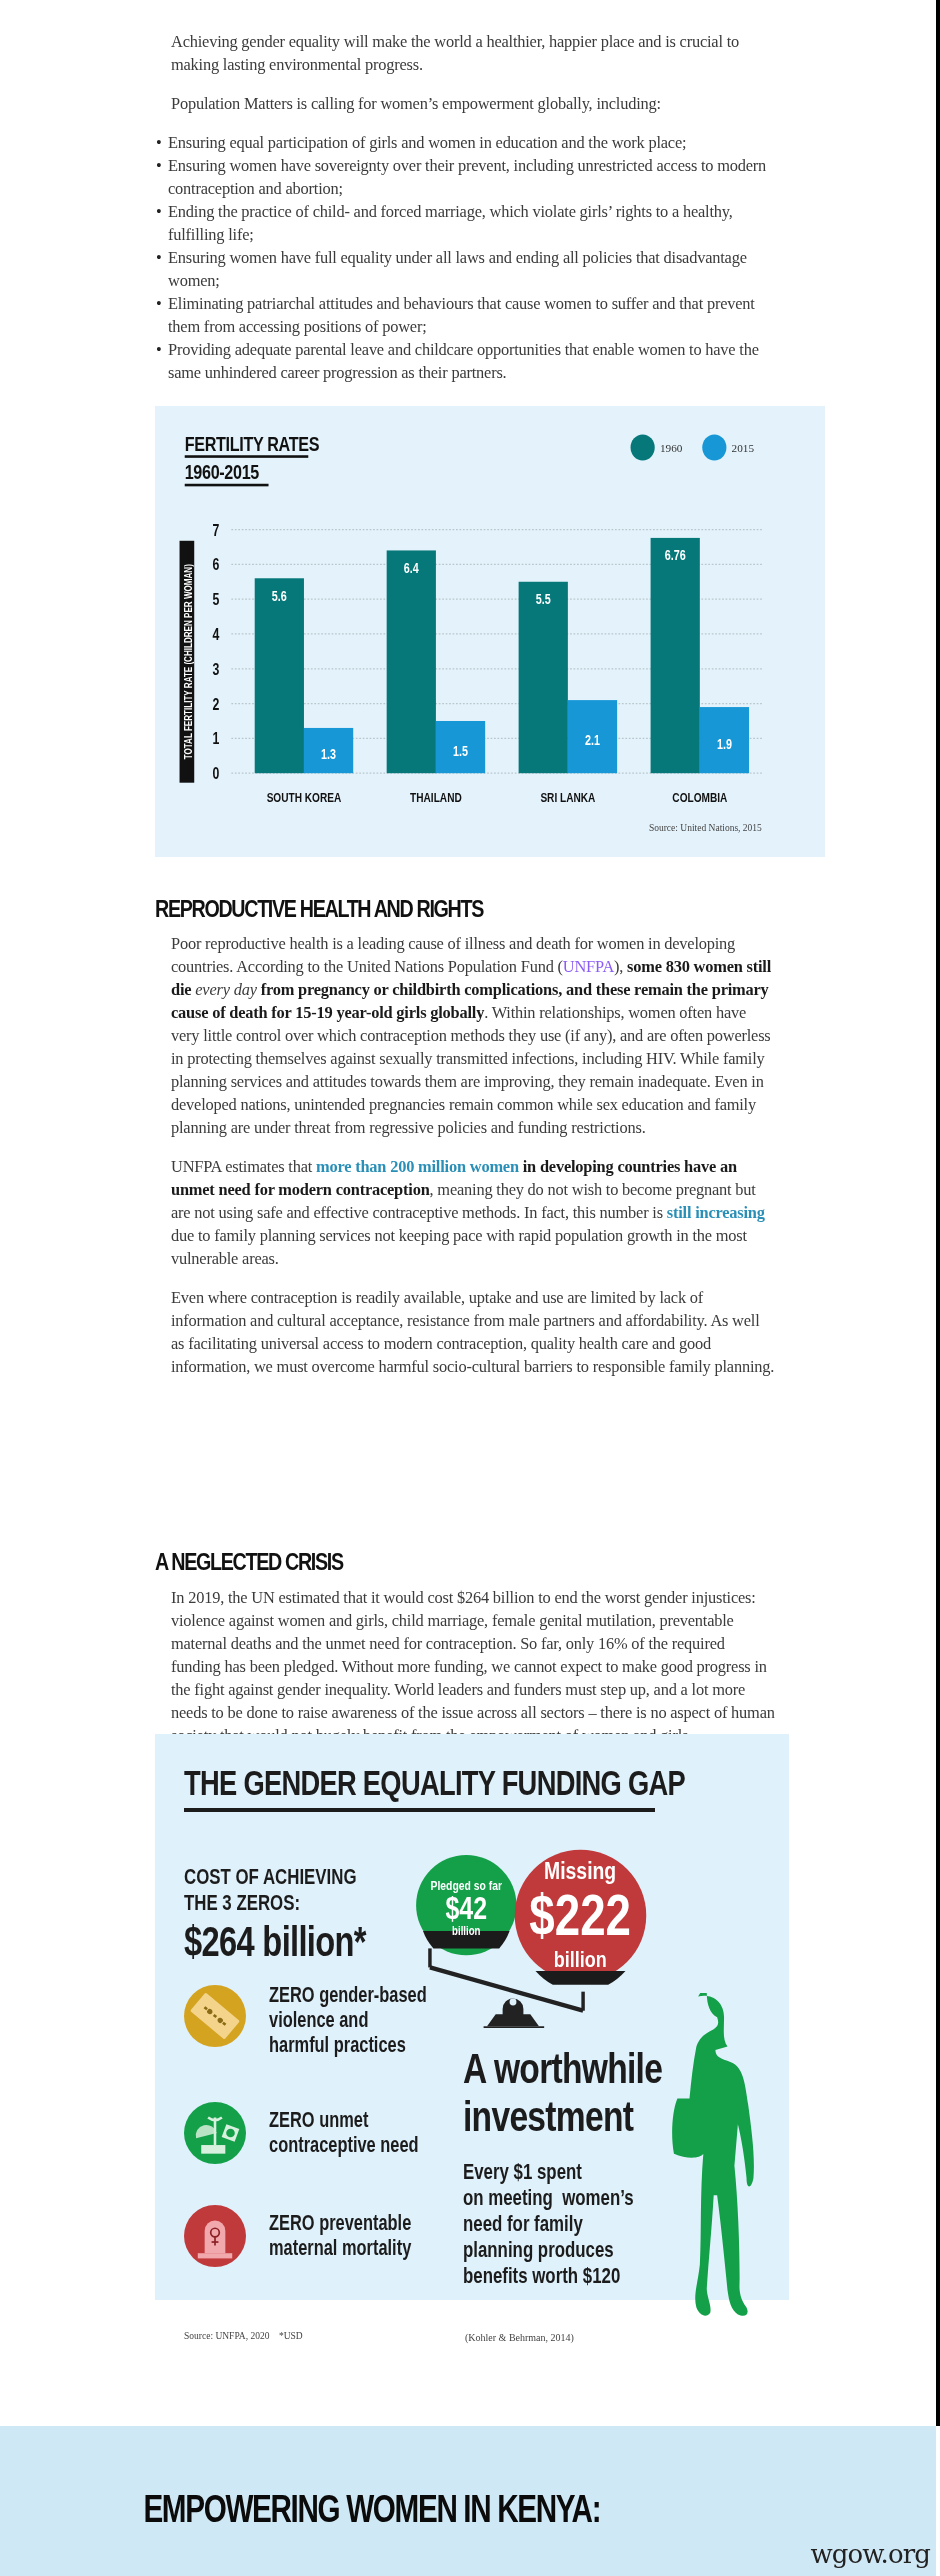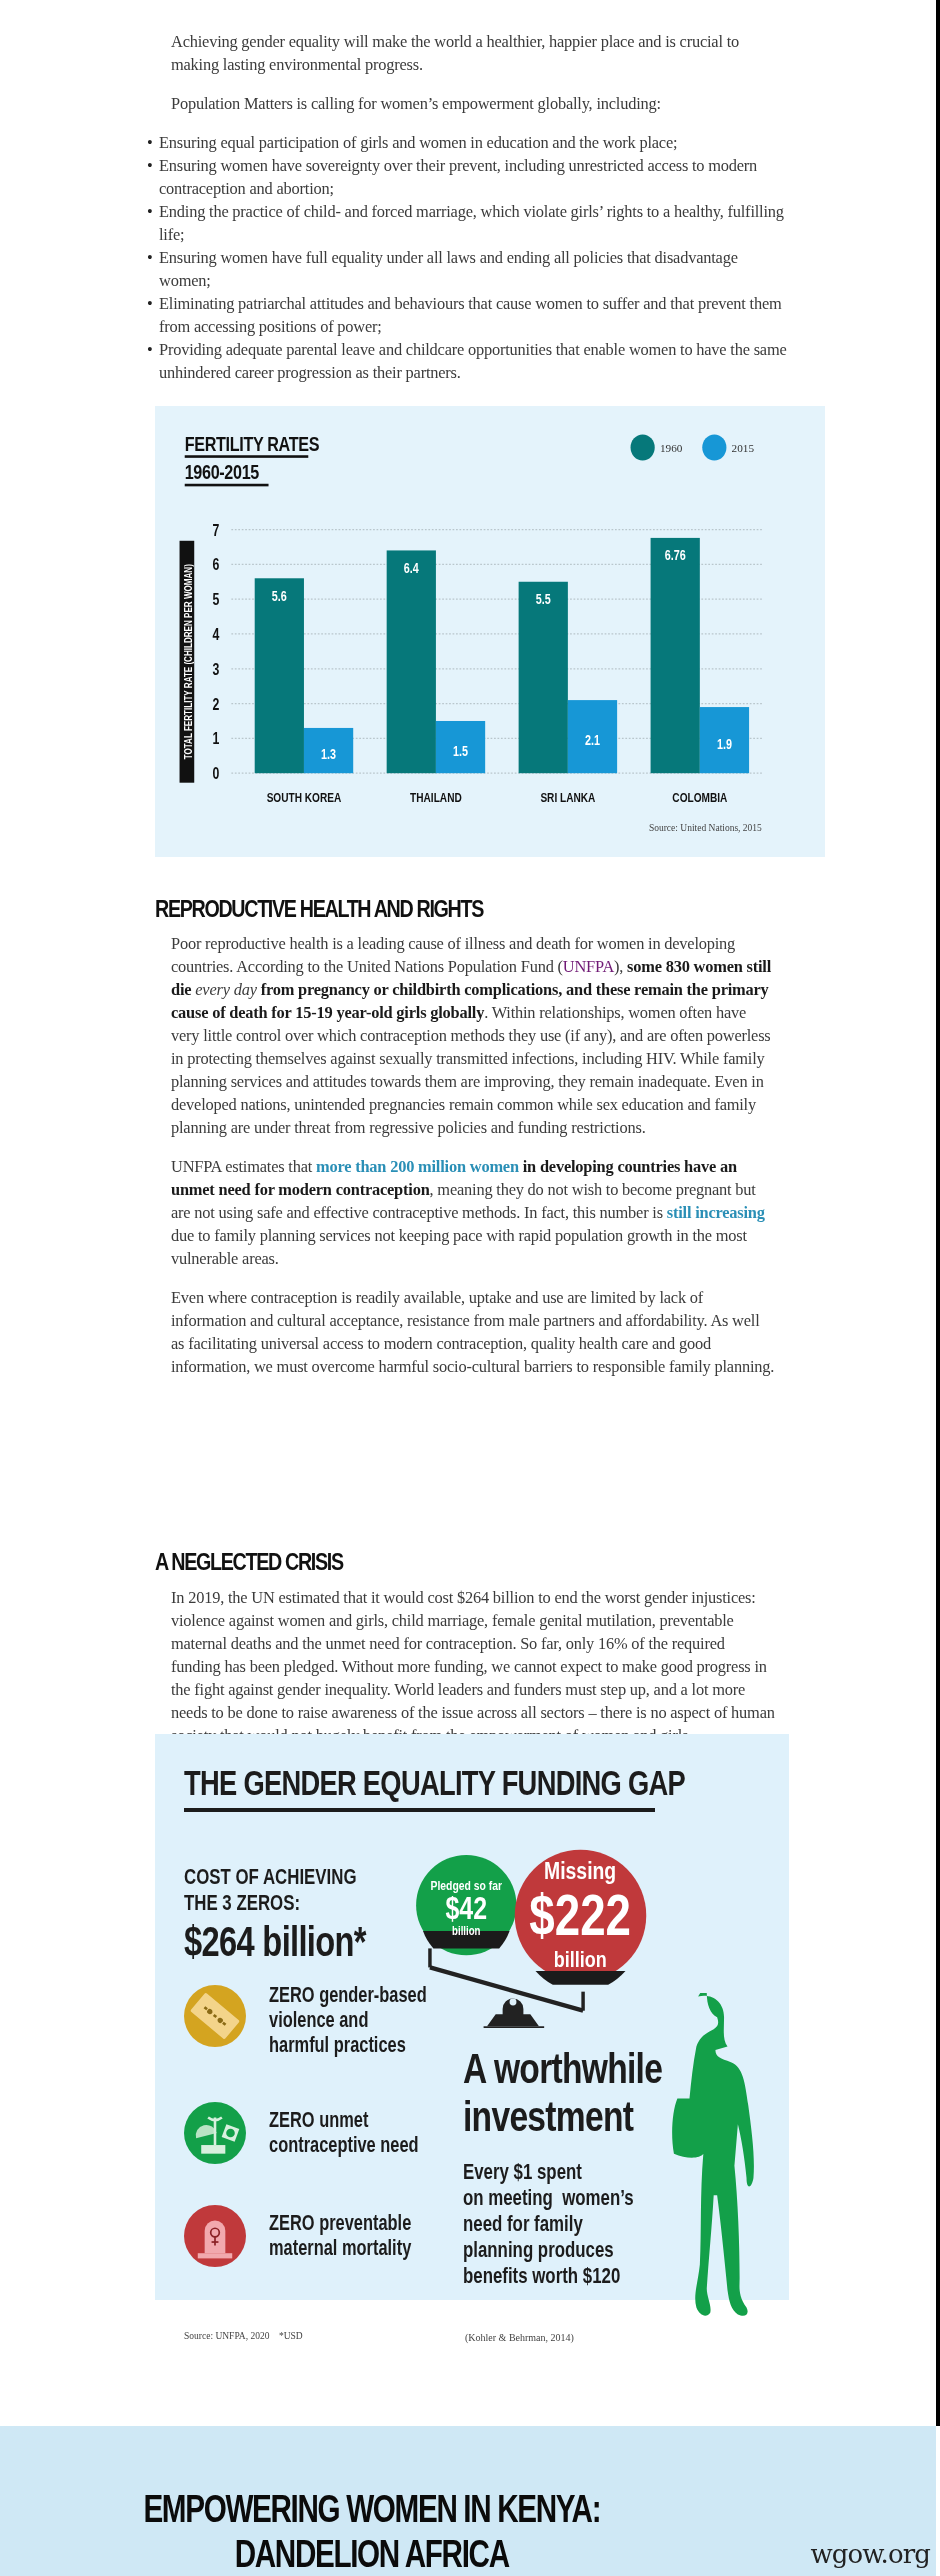--- a/index.html
+++ b/index.html
@@ -6,22 +6,22 @@
   body {
     width: 941px; height: 2576px; position: relative; overflow: hidden;
     background: #ffffff; color: #3a3a3a;
     font-family: "Liberation Serif", "DejaVu Serif", serif;
   }
   .edge-strip { position: absolute; top: 0; right: 0; width: 5.2px; height: 2426px; background: #000; }
   .col { position: absolute; left: 155px; width: 636px; }
   .para { font-size: 16.4px; line-height: 23px; margin: 16px; color: #3b3b3b; letter-spacing: -0.2px; }
   .para b { color: #1a1a1a; }
   .para .link { color: #2a8fb6; font-weight: bold; }
-  .para .link-plain { color: #701a75; }
-  ul.bullets { margin: 4px; padding: 0 0 0 0; list-style: none; }
+  .para .link-plain { color: #8b5cf6; }
+  ul.bullets { margin: 13px; padding: 0 0 0 0; list-style: none; }
   ul.bullets li { position: relative; padding-left: 0; font-size: 16.4px; line-height: 23px; color: #3b3b3b; letter-spacing: -0.2px; }
   ul.bullets li::before { content: "\2022"; position: absolute; left: -12px; top: 0; color: #222; }
   .h2 {
     font-family: "Liberation Sans", "DejaVu Sans", sans-serif; font-weight: bold;
     font-size: 24px; color: #111; letter-spacing: -1.6px; transform: scaleX(0.82); transform-origin: left center;
     margin: 0; white-space: nowrap;
   }
   
   .chart-box { position: absolute; left: 155px; top: 406px; width: 634px; height: 451px; background: #e4f3fb; padding-left: 36px; }
   .chart-box svg { position: absolute; left: 0; top: 0; }
@@ -227,17 +227,16 @@
     <path id="woman-path" d="M58 4 c16 -4 30 6 30 24 c0 14 -2 26 4 34 l-14 4 c0 8 6 10 18 14 c14 6 16 22 20 50 c4 30 8 60 6 84 c-2 12 -8 14 -8 0 c-2 -22 -6 -46 -10 -62 l-4 48 c4 40 6 90 6 130 c0 10 -2 20 8 34 c4 8 -2 12 -10 8 c-8 -6 -10 -14 -12 -28 c-4 -40 -8 -80 -12 -110 l-4 0 c-2 36 -6 76 -8 108 c0 10 6 20 4 28 c-4 6 -12 4 -16 -6 c-4 -14 2 -30 4 -50 c2 -40 0 -80 4 -128 c-4 6 -20 6 -34 0 c-4 -22 -2 -50 4 -64 l14 0 c2 -20 4 -40 8 -60 c4 -12 12 -16 20 -20 c6 -4 6 -8 4 -14 c-8 -4 -12 -14 -12 -28 c0 -18 4 -30 12 -32 z" fill="#13a049"></path>
   </svg>
 
   <div class="abs" style="left:29px; top:597px; font-family:'Liberation Serif',serif; font-size:9.5px; color:#444; white-space:pre;">Source: UNFPA, 2020    *USD</div>
   <div class="abs" style="left:310px; top:598px; font-family:'Liberation Serif',serif; font-size:10px; color:#444;">(Kohler &amp; Behrman, 2014)</div>
 </div>
 
 <div class="bottom-band">
   <div class="bottom-title">
     <div><span>EMPOWERING WOMEN IN KENYA:</span></div>
-    <div><span>DANDELION AFRICA</span></div>
   </div>
   <div class="watermark">wgow.org</div>
 </div>
 
 
 </body></html>

